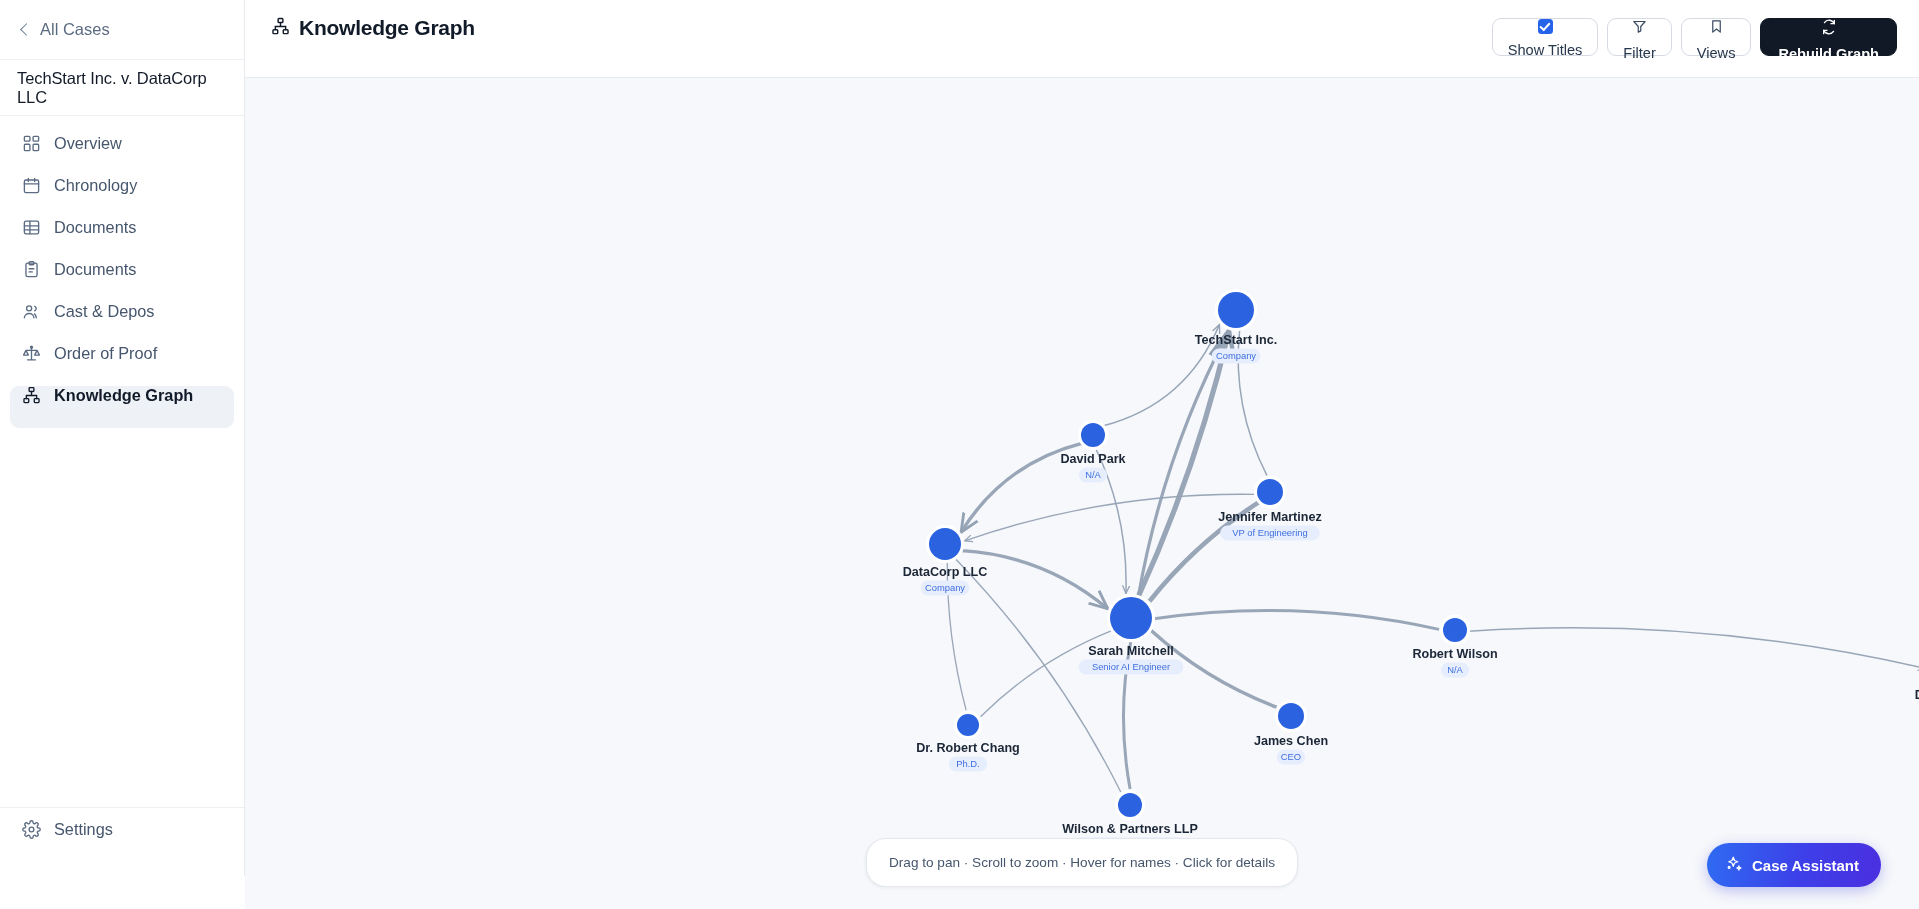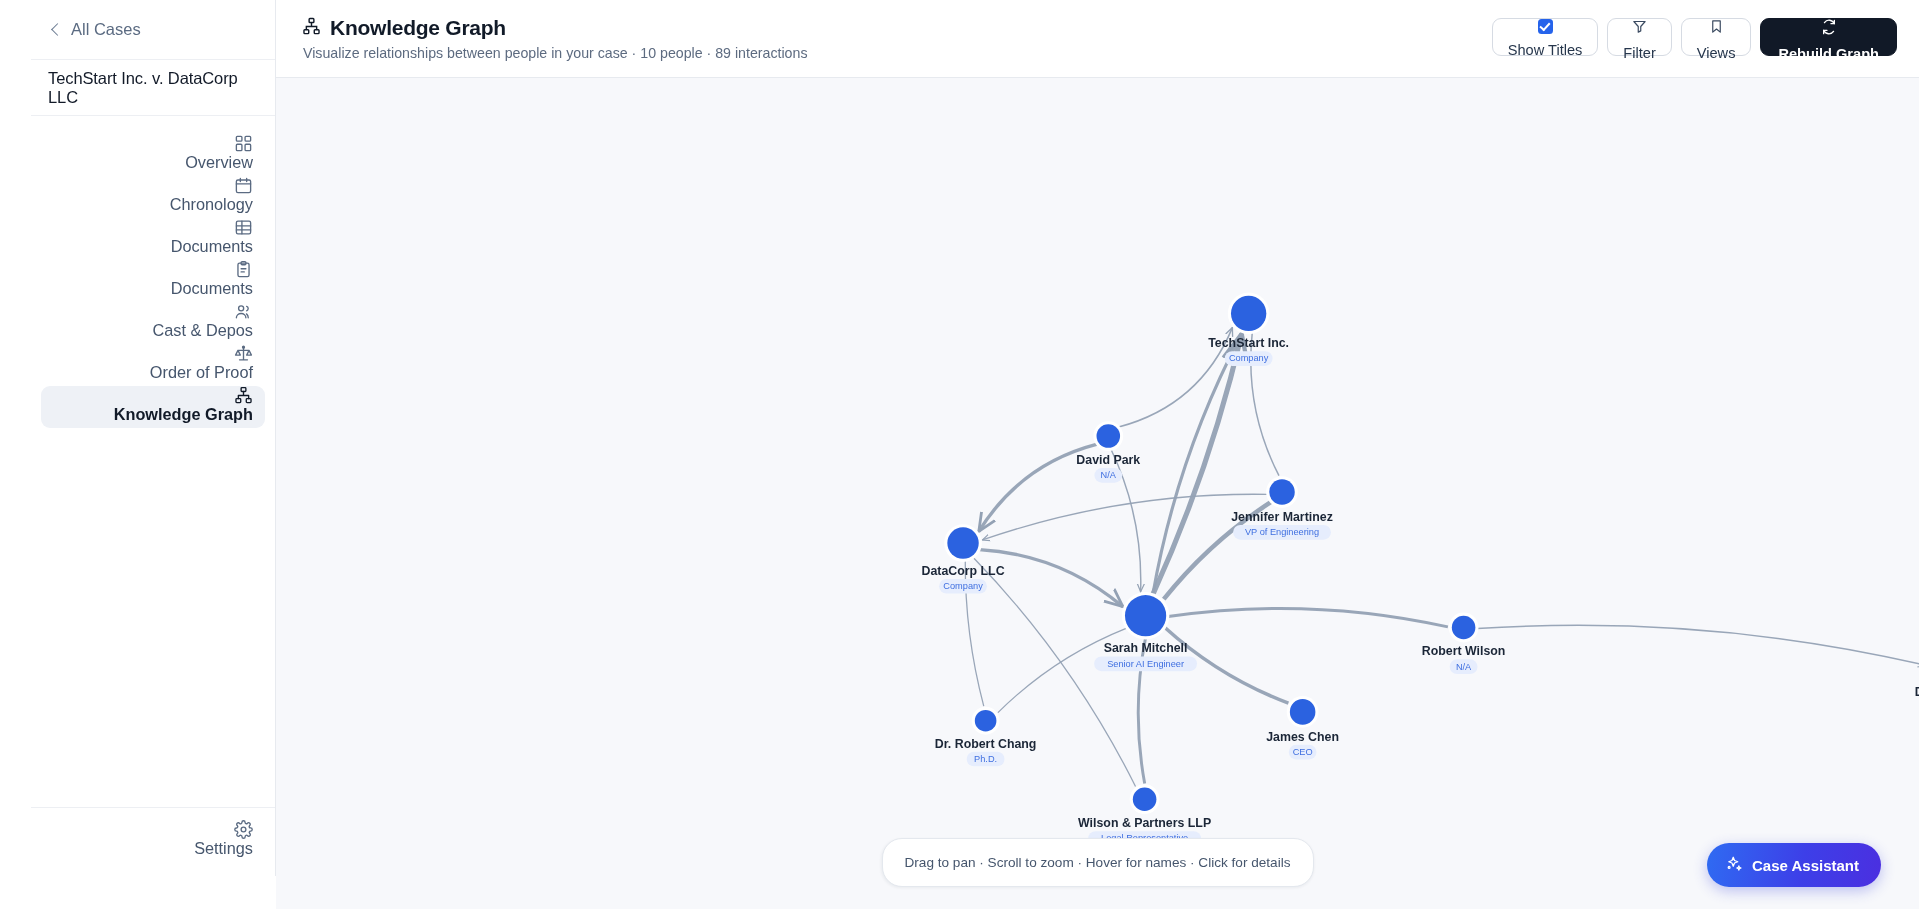--- a/index.html
+++ b/index.html
@@ -9,21 +9,21 @@
     background: #ffffff;
     overflow: hidden;
   }
   #app { display: flex; width: 1919px; height: 909px; }
 
   
   #sidebar {
     width: 245px; height: 876px; flex: 0 0 245px;
     background: #ffffff;
     border-right: 1px solid #e7eaef;
-    display: flex; flex-direction: column; margin-left: 31px;
+    display: flex; flex-direction: column;
   }
   .sb-top {
     height: 60px; display: flex; align-items: center;
     padding: 0 0 0 22px;
     border-bottom: 1px solid #edeff3;
   }
   .allcases {
     display: flex; align-items: center; gap: 9px;
     color: #5b6b82; font-size: 16.5px; cursor: pointer;
   }
@@ -33,24 +33,24 @@
   .sb-case {
     height: 56px; display: flex; align-items: center;
     padding: 0 18px 0 17px;
     border-bottom: 1px solid #edeff3;
   }
   .sb-case span {
     font-size: 16.5px; font-weight: normal; color: #121a28; letter-spacing: -.1px;
   }
   .sb-nav { padding: 18px 10px 0 10px; flex: 1 1 auto; }
   .navitem {
-    display: flex; align-items: flex-end; 
+    display: flex; align-items: flex-start; gap: 13px;
     height: 42px; padding: 0 12px; margin-bottom: 0px;
     border-radius: 9px; cursor: pointer;
-    color: #46566d; font-size: 16.3px; flex-direction: column;
+    color: #46566d; font-size: 16.3px;
   }
   .navitem .ico { width: 19px; height: 19px; flex: 0 0 19px;
                   display: flex; align-items: center; justify-content: center; }
   .navitem svg { display: block; }
   .navitem.active { background: #eef1f6; color: #111a28; font-weight: bold; }
   .sb-bottom { border-top: 1px solid #edeff3; padding: 12px 10px 14px 10px; }
 
   
   #main { flex: 1 1 auto; display: flex; flex-direction: column;
           position: relative; background: #ffffff; }
@@ -231,21 +231,20 @@
           <span>
             <svg width="19" height="19" viewBox="0 0 24 24" fill="none" stroke="#111a28" stroke-width="1.8">
               <rect x="9" y="2" width="6" height="5" rx="1"></rect>
               <rect x="2.5" y="16" width="6" height="5" rx="1"></rect>
               <rect x="15.5" y="16" width="6" height="5" rx="1"></rect>
               <path d="M12 7v5M5.5 16v-4h13v4"></path>
             </svg>
           </span>
           <span class="pagetitle">Knowledge Graph</span>
         </div>
-        <div class="subtitle">Visualize relationships between people in your case · 10 people · 89 interactions</div>
       </div>
 
       <div class="btn-row">
         <button class="btn">
           <span class="chkbox"></span>
           <span>Show Titles</span>
         </button>
 
         <button class="btn">
           <span>

